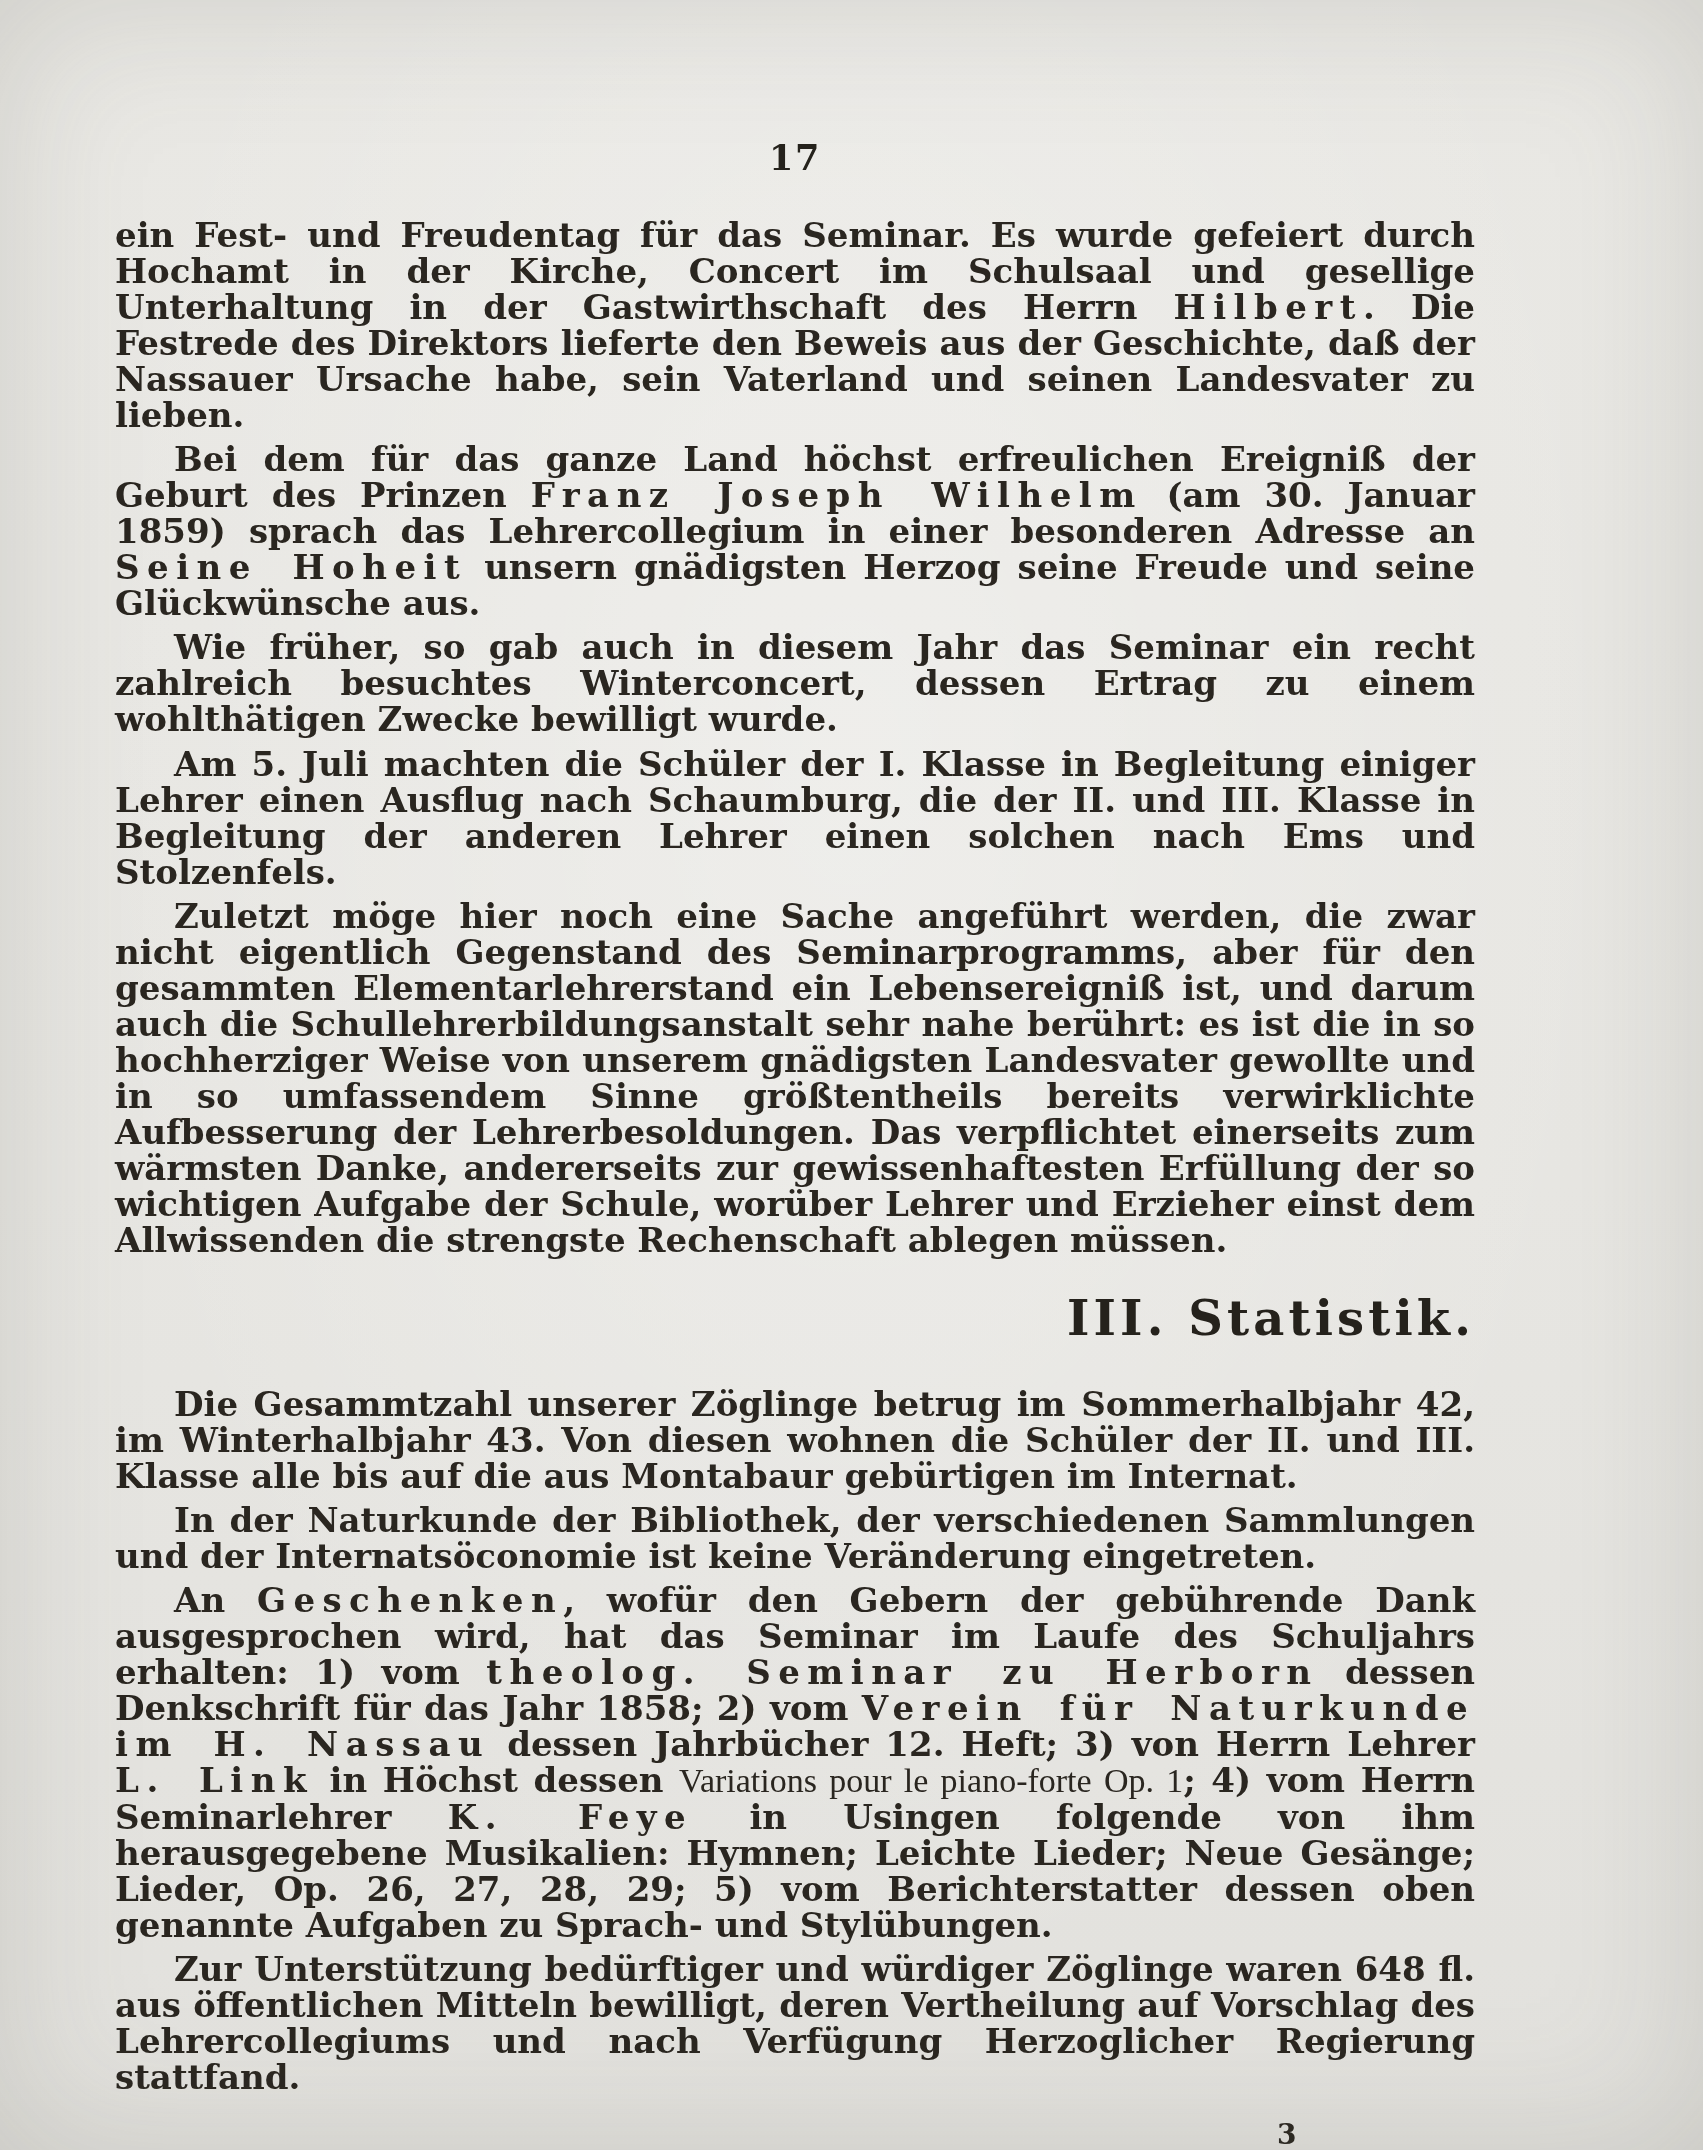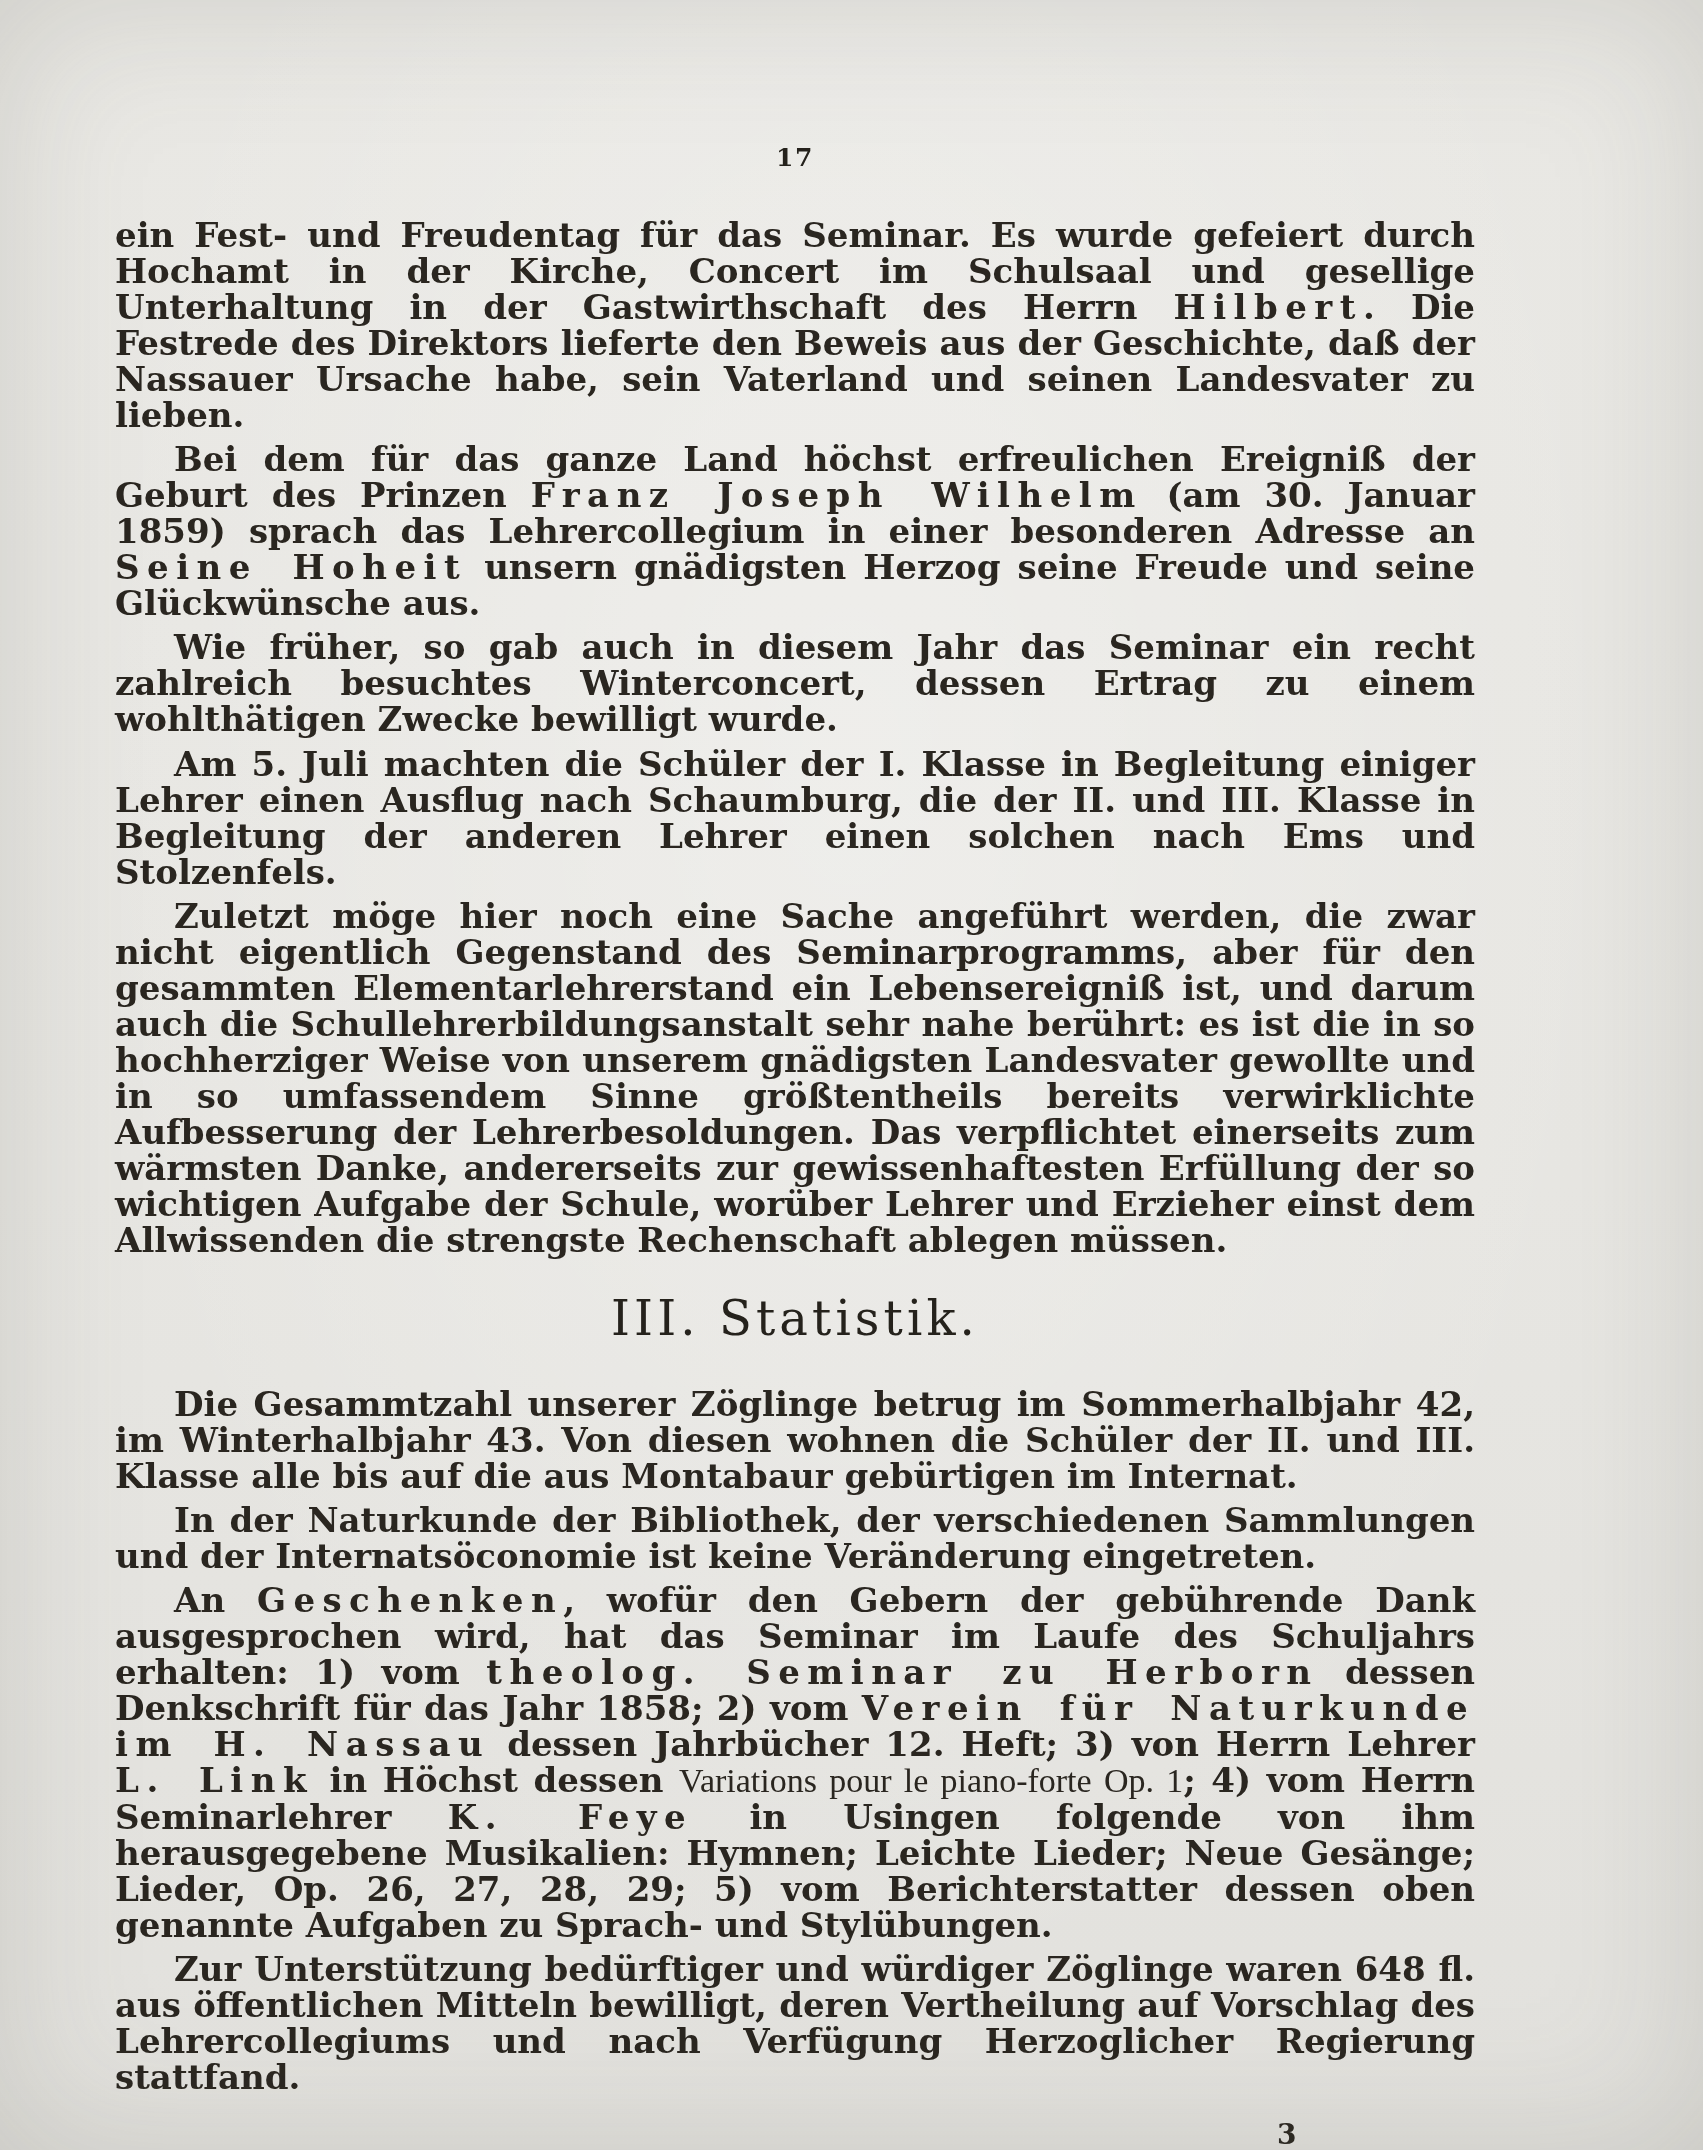--- a/index.html
+++ b/index.html
@@ -28,21 +28,21 @@
     box-shadow: inset 0 0 148px rgba(90,88,80,0.18);
   }
   .content {
     position: absolute;
     left: 115px;
     top: 136px;
     width: 1360px;
   }
   .page-number {
     text-align: center;
-    font-size: 25px;
+    font-size: 35px;
     line-height: 43px;
     font-weight: bold;
     letter-spacing: 1.6px;
     margin-bottom: 38px;
     color: #25221c;
   }
   .para {
     font-size: 34px;
     line-height: 36px;
     font-weight: bold;
@@ -53,24 +53,24 @@
   .run-normal { }
   .run-spaced {
     letter-spacing: 0.22em;
     word-spacing: 0.30em;
   }
   .run-latin {
     font-weight: normal;
     font-family: "Liberation Serif", serif;
   }
   .heading {
-    text-align: center;
+    text-align: right;
     font-size: 48px;
     line-height: 54px;
-    font-weight: normal;
+    font-weight: bold;
     letter-spacing: 4.1px;
     margin: 33px 0 41px 0;
     color: #25221c;
   }
   .signature {
     font-size: 28px;
     font-weight: bold;
     margin-top: 23px;
     margin-left: 1162px;
   }

